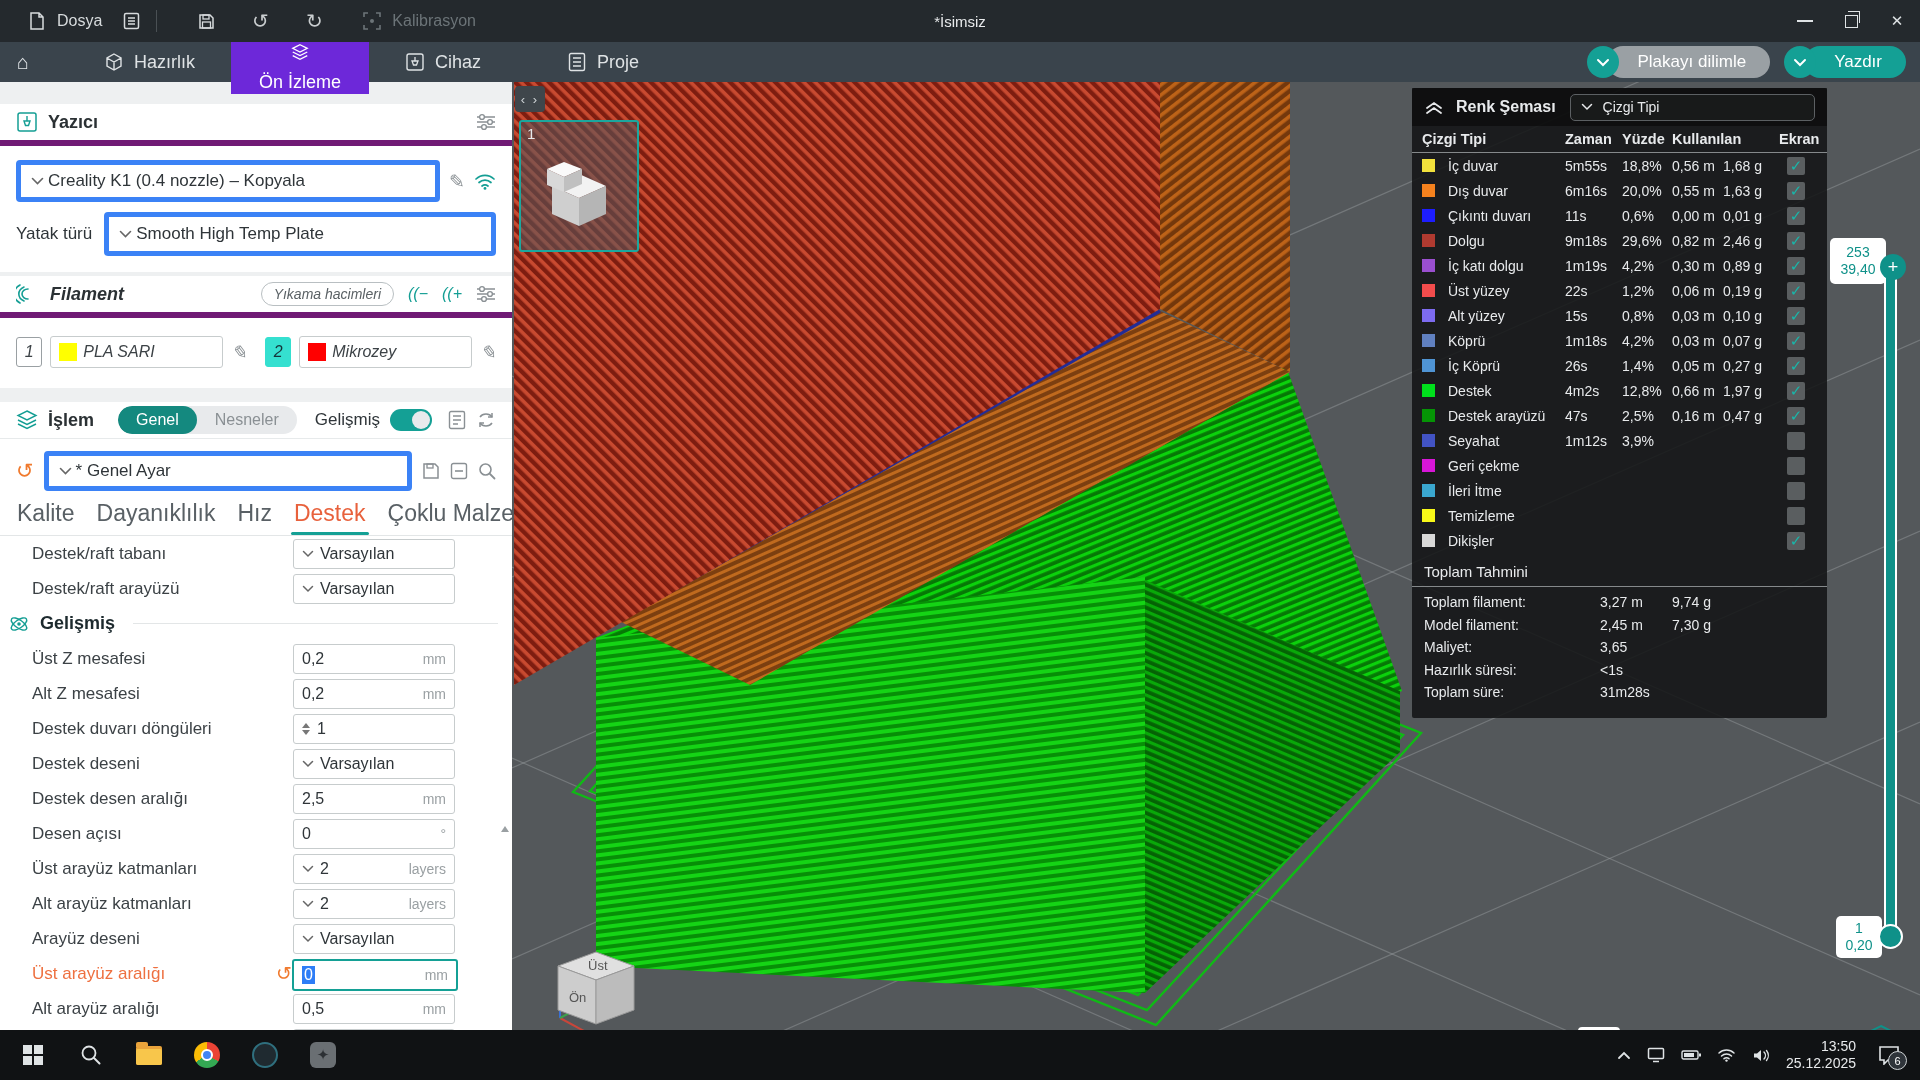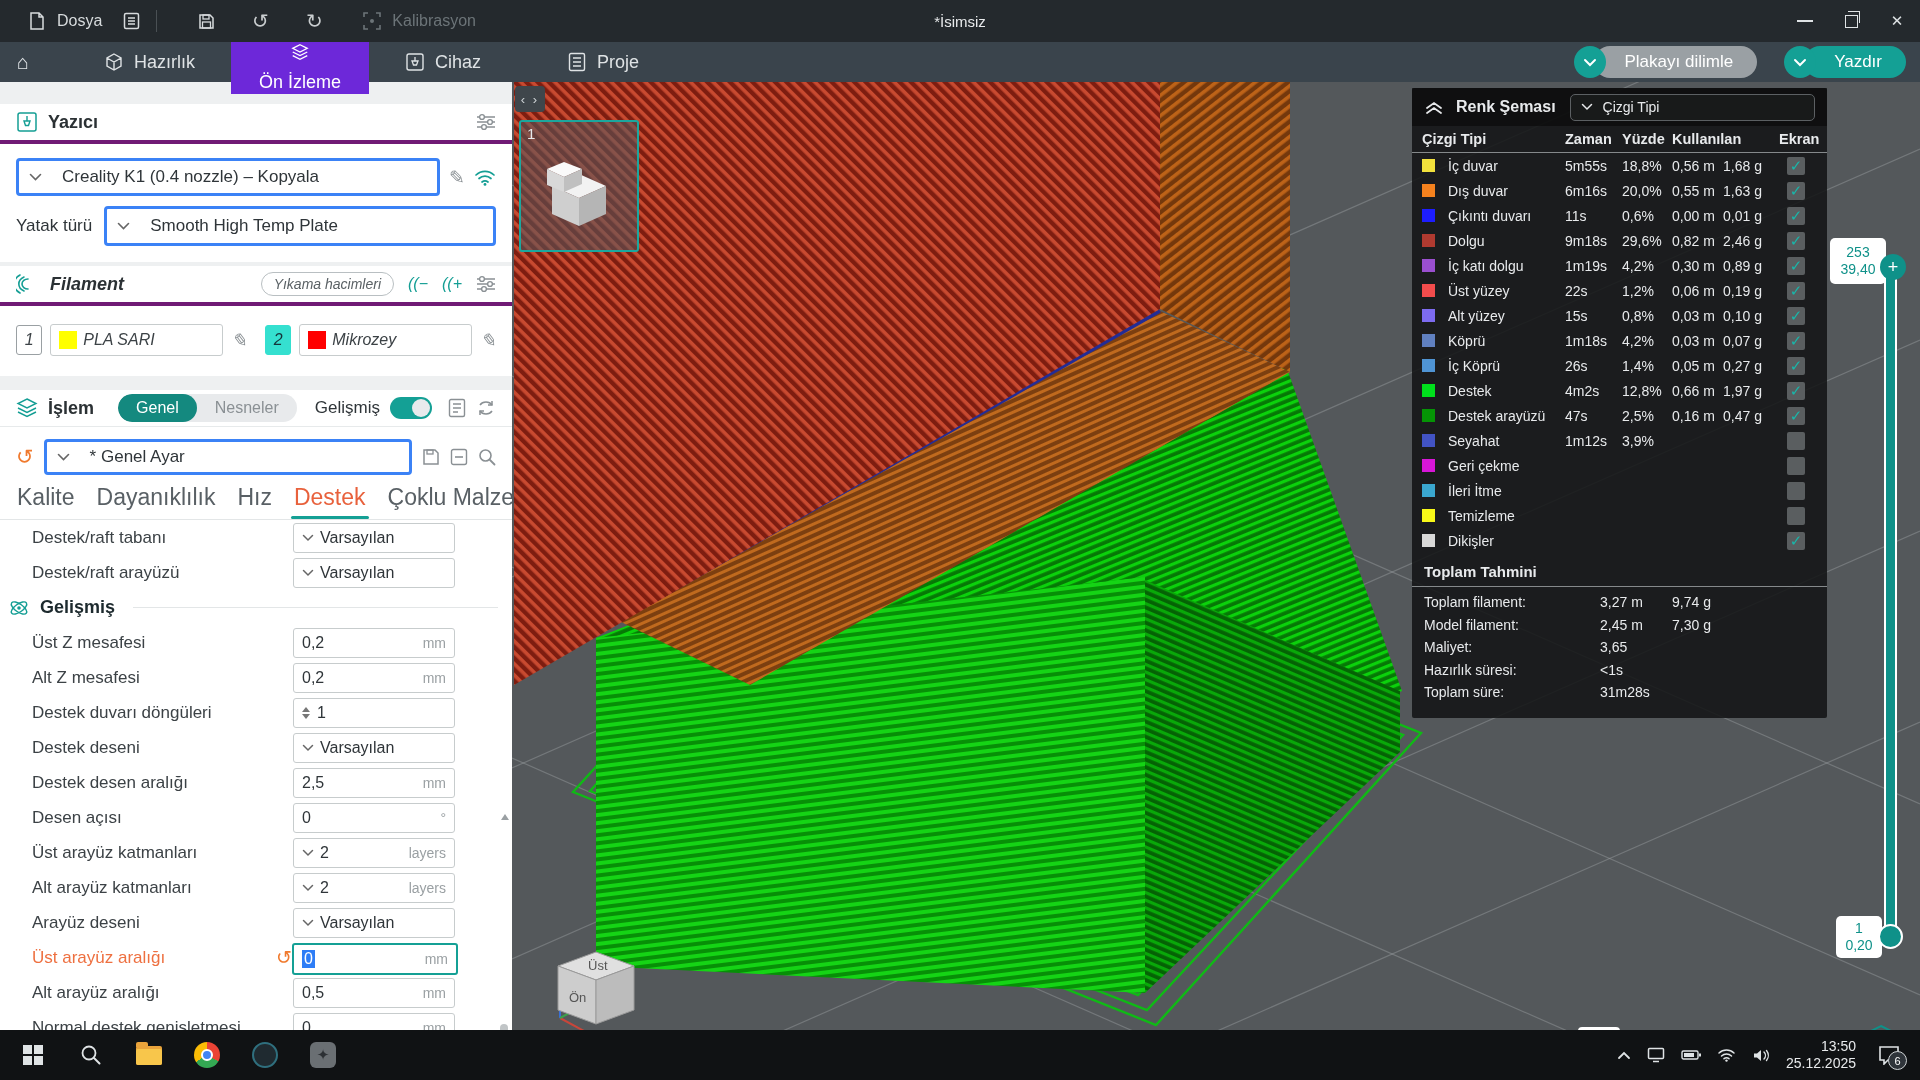--- a/index.html
+++ b/index.html
@@ -19,36 +19,36 @@
   .wb-min{width:16px;height:2px;background:#dfe3e5;}
   .wb-restore{width:11px;height:11px;border:1.5px solid #dfe3e5;position:relative;background:transparent;}
   .wb-restore:before{content:"";position:absolute;left:2px;top:-5px;width:11px;height:11px;border:1.5px solid #dfe3e5;border-left:none;border-bottom:none;}
 
   
   .navbar{position:absolute;left:0;top:42px;width:1920px;height:40px;background:#3a444c;display:flex;align-items:center;color:#e3e7e9;z-index:49;}
   .nav-home{width:46px;height:40px;display:flex;align-items:center;justify-content:center;font-size:20px;cursor:pointer;}
   .nav-tab{display:flex;align-items:center;gap:10px;height:40px;padding:12px 28px;font-size:18px;cursor:pointer;color:#dfe3e5;}
   .nav-tab.active{background:#6d28d9;color:#fff;flex-direction:column;}
   .nav-ic{width:20px;height:20px;display:flex;align-items:center;justify-content:center;}
-  .nav-right{position:absolute;right:14px;top:4px;display:flex;gap:27px;align-items:center;}
+  .nav-right{position:absolute;right:14px;top:4px;display:flex;gap:14px;align-items:center;}
   .split-btn{display:flex;align-items:center;height:32px;cursor:pointer;}
   .split-chev{width:32px;height:32px;border-radius:16px;background:#14a095;display:flex;align-items:center;justify-content:center;color:#fff;margin-right:-12px;z-index:2;}
   .split-label{height:32px;border-radius:16px;display:flex;align-items:center;justify-content:center;padding:0 24px 0 30px;font-size:17px;color:#fff;}
   .split-label.disabled{background:#9aa0a4;}
   .split-label.primary{background:#14a095;}
 
   
   .leftpanel{position:absolute;left:0;top:82px;width:512px;height:948px;background:#eef0f1;overflow:hidden;z-index:40;color:#3c4246;}
   .lp-card{background:#fff;position:relative;}
-  .lp-sec-head{height:36px;display:flex;align-items:center;padding:0 16px;gap:10px;border-bottom:4px solid #701a75;}
+  .lp-sec-head{height:36px;display:flex;align-items:center;padding:0 16px;gap:10px;border-bottom:6px solid #701a75;}
   .lp-sec-title{font-size:18px;font-weight:bold;color:#2b3134;}
   .lp-right{margin-left:auto;display:flex;align-items:center;gap:14px;}
   .icon-gray{color:#8a9094;}
   .icon-teal{color:#149e94;}
-  .select{display:flex;align-items:center;gap:20px;border:3px solid #3b82f6;border-radius:4px;background:#fff;padding:0 10px;font-size:17px;color:#2f3539;cursor:pointer;}
+  .select{display:flex;align-items:center;gap:4px;border:5px solid #3b82f6;border-radius:4px;background:#fff;padding:0 10px;font-size:17px;color:#2f3539;cursor:pointer;}
   .select .chev{color:#666;display:flex;}
   .pill-btn{border:1px solid #b9bfc2;border-radius:14px;font-size:14px;color:#5a6165;padding:3px 12px;cursor:pointer;background:#fff;}
   .fil-idx{width:26px;height:28px;border:1px solid #9aa0a3;border-radius:3px;display:flex;align-items:center;justify-content:center;font-size:16px;background:#fff;cursor:pointer;}
   .fil-idx.sel{background:#35e0d0;border-color:#35e0d0;color:#15343a;}
   .fil-field{height:30px;border:1px solid #c7cccd;border-radius:3px;display:flex;align-items:center;gap:6px;padding:0 8px;font-size:16px;background:#fff;cursor:pointer;}
   .fil-swatch{width:18px;height:18px;}
   .seg{display:flex;background:#e8eaec;border-radius:15px;overflow:hidden;height:28px;align-items:center;}
   .seg-item{padding:0 18px;font-size:16px;color:#8a9094;height:28px;display:flex;align-items:center;border-radius:15px;cursor:pointer;}
   .seg-item.active{background:#14897f;color:#fff;}
   .toggle{width:42px;height:22px;border-radius:11px;background:#14a095;position:relative;cursor:pointer;}
@@ -100,21 +100,21 @@
   .lg-title{font-size:16px;font-weight:bold;white-space:nowrap;}
   .lg-select{margin-left:2px;flex:1;height:25px;border:1px solid #5c6063;border-radius:5px;display:flex;align-items:center;gap:10px;padding:0 10px;font-size:14px;color:#e8eaec;cursor:pointer;background:rgba(30,33,34,.6);}
   .lg-cols,.lg-row{display:grid;grid-template-columns:26px 104px 57px 50px 64px 56px 1fr;align-items:center;padding:0 10px;}
   .lg-cols{height:26px;font-weight:bold;font-size:14.5px;border-bottom:1px solid #85898b;}
   .lg-cols .h1{grid-column:1/3;}
   .lg-cols .hE{text-align:right;padding-right:14px;}
   .lg-row{height:25px;font-size:14px;}
   .lg-sw{width:13px;height:13px;}
   .c-pad{padding-left:13px;}
   .lg-cb{justify-self:end;margin-right:12px;width:18px;height:18px;background:#5a5e60;border-radius:2px;display:flex;align-items:center;justify-content:center;color:#19b7aa;font-size:15px;cursor:pointer;}
-  .lg-totals-title{font-size:15px;font-weight:bold;padding:10px 12px 6px 12px;}
+  .lg-totals-title{font-size:15px;font-weight:normal;padding:10px 12px 6px 12px;}
   .lg-div{height:1px;background:#85898b;margin:0 0 4px 0;}
   .lg-trow{display:grid;grid-template-columns:176px 72px 1fr;padding:0 12px;height:22.5px;align-items:center;font-size:14px;}
 
   
   .taskbar{position:absolute;left:0;top:1030px;width:1920px;height:50px;background:#101214;display:flex;align-items:center;z-index:60;color:#e8eaec;}
   .tk-icons{display:flex;align-items:center;gap:24px;padding-left:16px;}
   .tk-btn{width:34px;height:34px;display:flex;align-items:center;justify-content:center;cursor:pointer;}
   .winlogo{display:grid;grid-template-columns:9px 9px;grid-template-rows:9px 9px;gap:2px;}
   .winlogo div{background:#dfe3e5;}
   .folder{width:26px;height:19px;background:#e9a33b;border-radius:2px;position:relative;}

